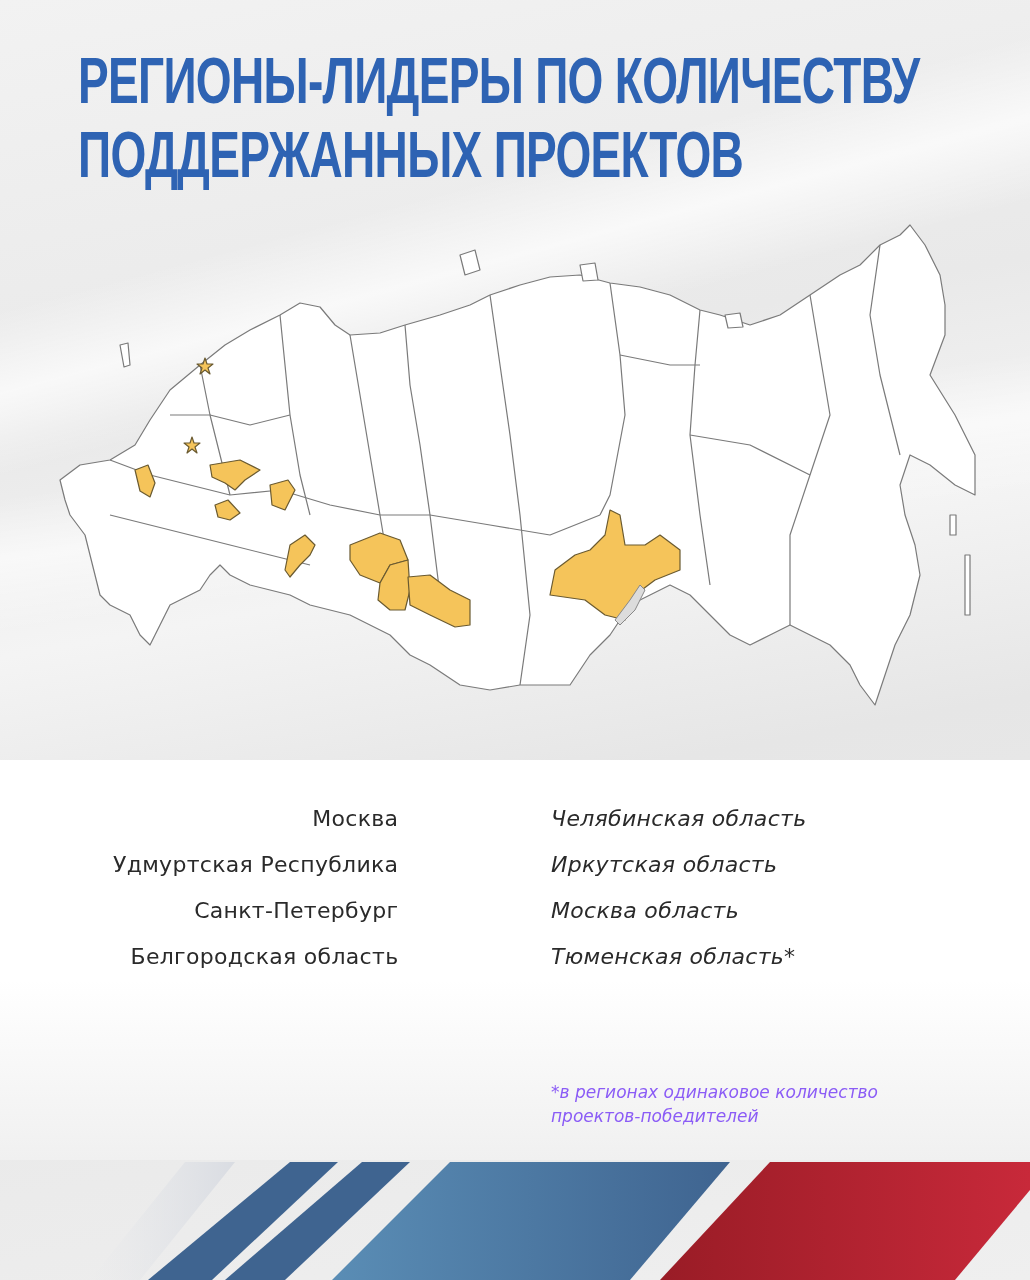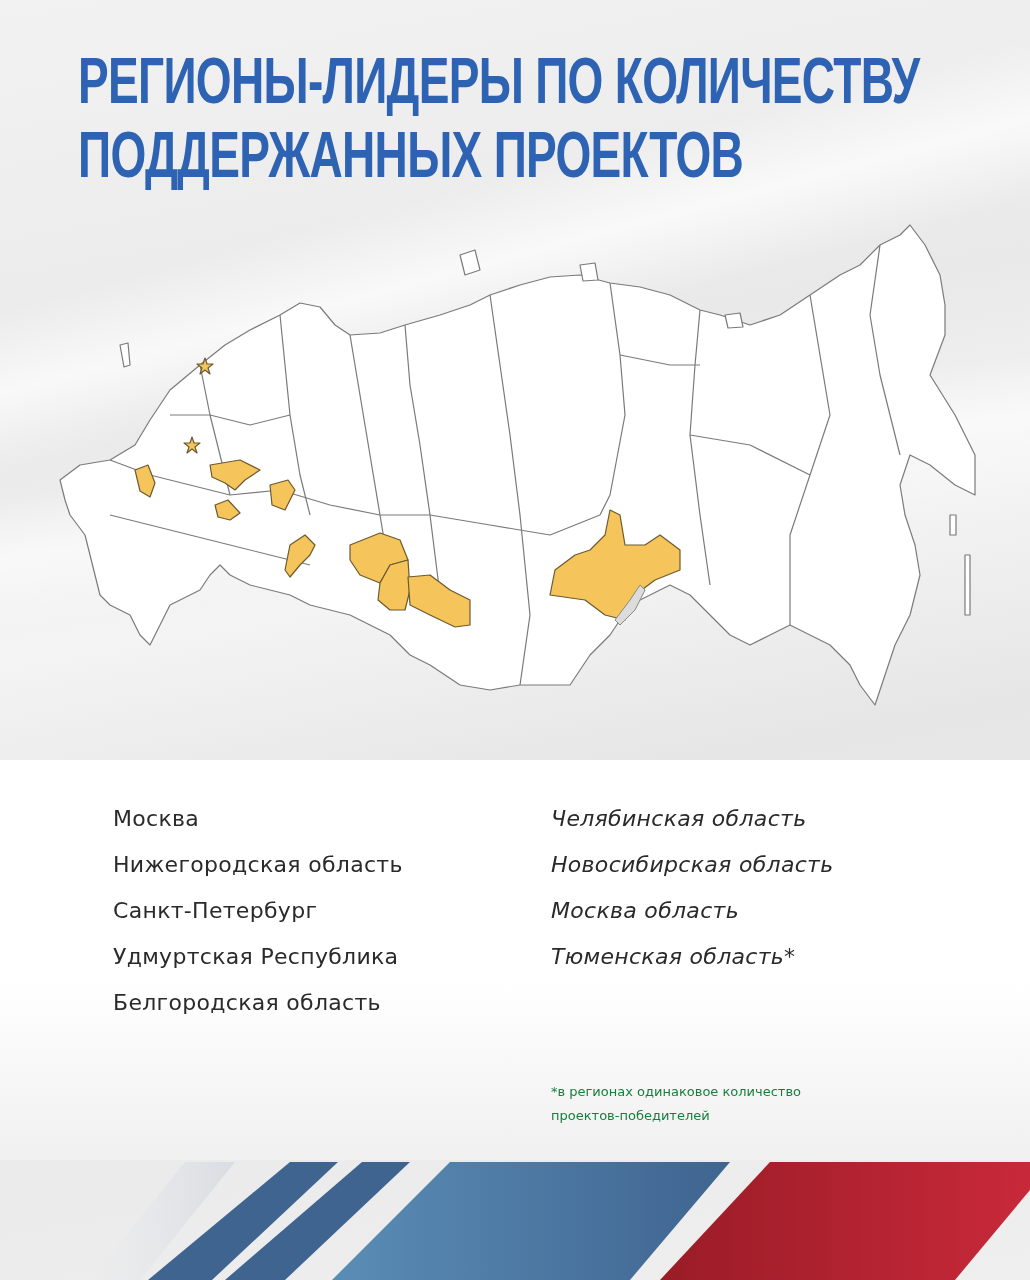--- a/index.html
+++ b/index.html
@@ -13,24 +13,24 @@
     pointer-events:none;}
   .title{position:absolute;left:78px;top:44px;margin:0;
     font-family:"Liberation Sans",sans-serif;font-weight:bold;
     font-size:64px;line-height:74px;color:#2e63b3;letter-spacing:-1px;
     transform:scaleX(0.72);transform-origin:left top;white-space:nowrap;text-transform:uppercase;}
   .map{position:absolute;left:50px;top:215px;width:960px;height:500px;}
   .panel{position:absolute;left:0;top:760px;width:1030px;height:400px;
     background:linear-gradient(180deg,#ffffff 0%,#ffffff 55%,#f0f0f0 100%);}
   .col{position:absolute;top:796px;list-style:none;margin:0;padding:0;}
   .col li{font-size:22px;line-height:46px;color:#2a2a2a;white-space:nowrap;letter-spacing:.3px;}
-  .col-left{left:113px;}
+  .col-left{left:113px;text-align:right;}
   .col-right{left:551px;font-style:italic;}
-  .note{position:absolute;left:551px;top:1080px;width:420px;font-size:13px;line-height:24px;
-    color:#15803d;}
+  .note{position:absolute;left:551px;top:1080px;width:420px;font-size:17px;line-height:24px;
+    font-style:italic;color:#8b5cf6;}
   .stripes{position:absolute;left:0;top:1160px;width:1030px;height:120px;}
 </style>
 </head>
 <body>
 
 <div class="sheen"></div>
 
 <h1 class="title">
   <span>РЕГИОНЫ-ЛИДЕРЫ ПО КОЛИЧЕСТВУ</span><br>
   <span>ПОДДЕРЖАННЫХ ПРОЕКТОВ</span>
@@ -79,29 +79,28 @@
     <path d="M142,222 L144,228 L150,228 L145,232 L147,238 L142,234 L137,238 L139,232 L134,228 L140,228 Z"></path>
   </g>
 
   <path d="M580,385 L590,370 L595,375 L585,395 L570,410 L565,405 Z" fill="#dcdcdc" stroke="#888" stroke-width="1"></path>
 </svg>
 
 <div class="panel"></div>
 
 <ul class="col col-left">
   <li>Москва</li>
-  <li>Нижегородская область</li>
+  <li>Удмуртская Республика</li>
   <li>Санкт-Петербург</li>
-  <li>Удмуртская Республика</li>
   <li>Белгородская область</li>
 </ul>
 
 <ul class="col col-right">
   <li>Челябинская область</li>
-  <li>Новосибирская область</li>
+  <li>Иркутская область</li>
   <li>Москва область</li>
   <li>Тюменская область*</li>
 </ul>
 
 <div class="note">
   <span>*в регионах одинаковое количество</span><br>
   <span>проектов-победителей</span>
 </div>
 
 <svg class="stripes" viewBox="0 0 1030 120" xmlns="http://www.w3.org/2000/svg">

